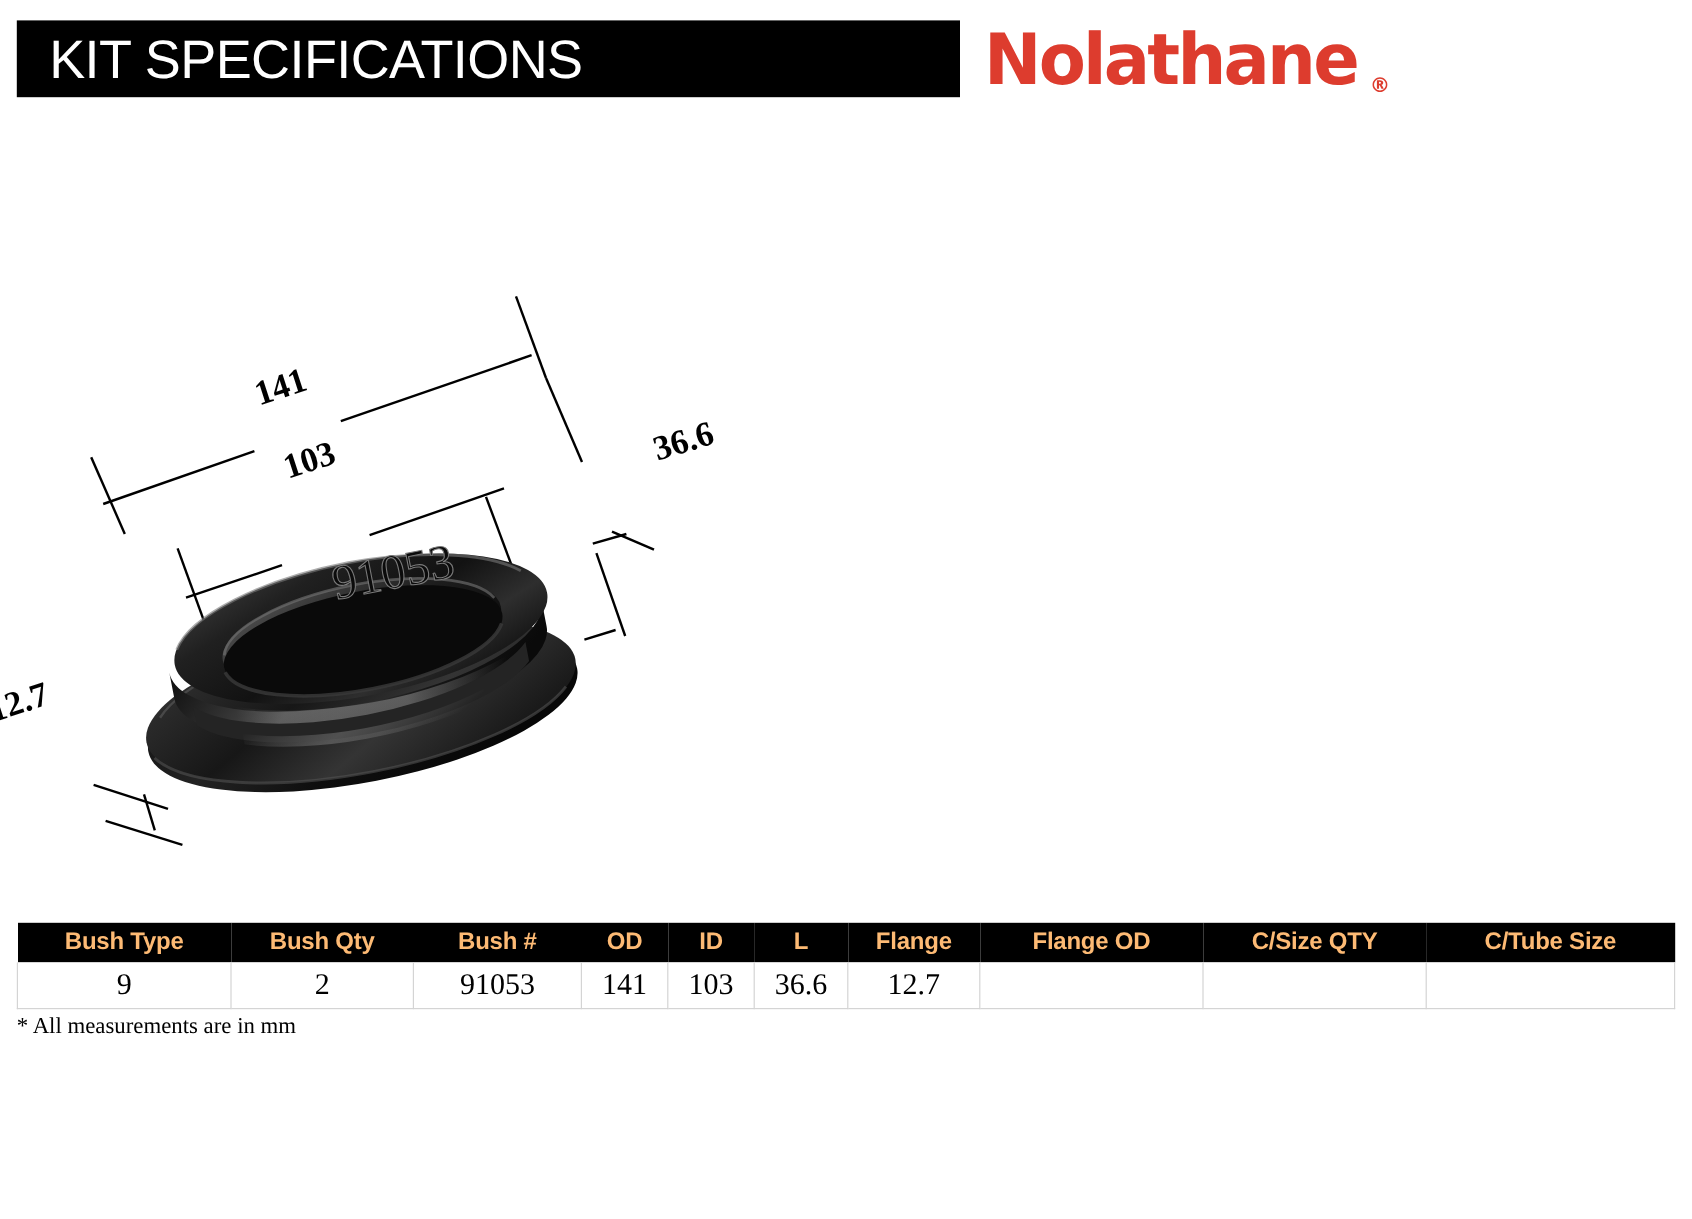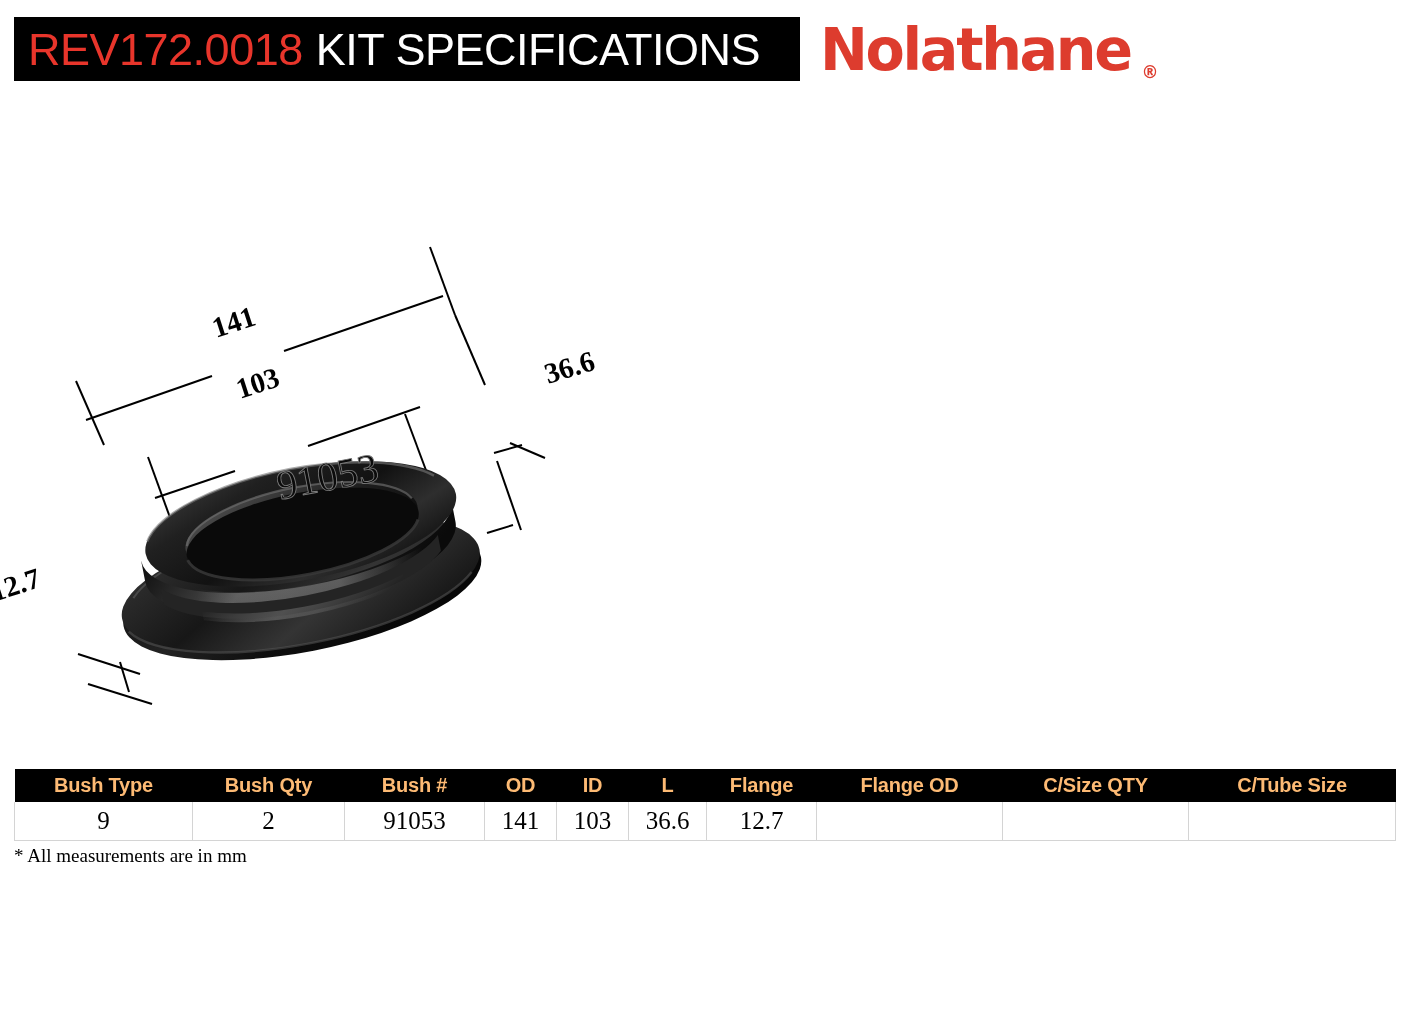--- a/index.html
+++ b/index.html
@@ -104,21 +104,20 @@
   }
 </style>
 </head>
 <body>
 
 <div class="page">
 
   <div class="header">
 
     <div class="title-bar">
-      <span class="title-code">REV172.0018</span>
       <span class="title-rest">KIT SPECIFICATIONS</span>
     </div>
 
     <div class="brand">
       <span class="brand-text">Nolathane</span>
       <span class="brand-reg">®</span>
     </div>
 
   </div>
 

